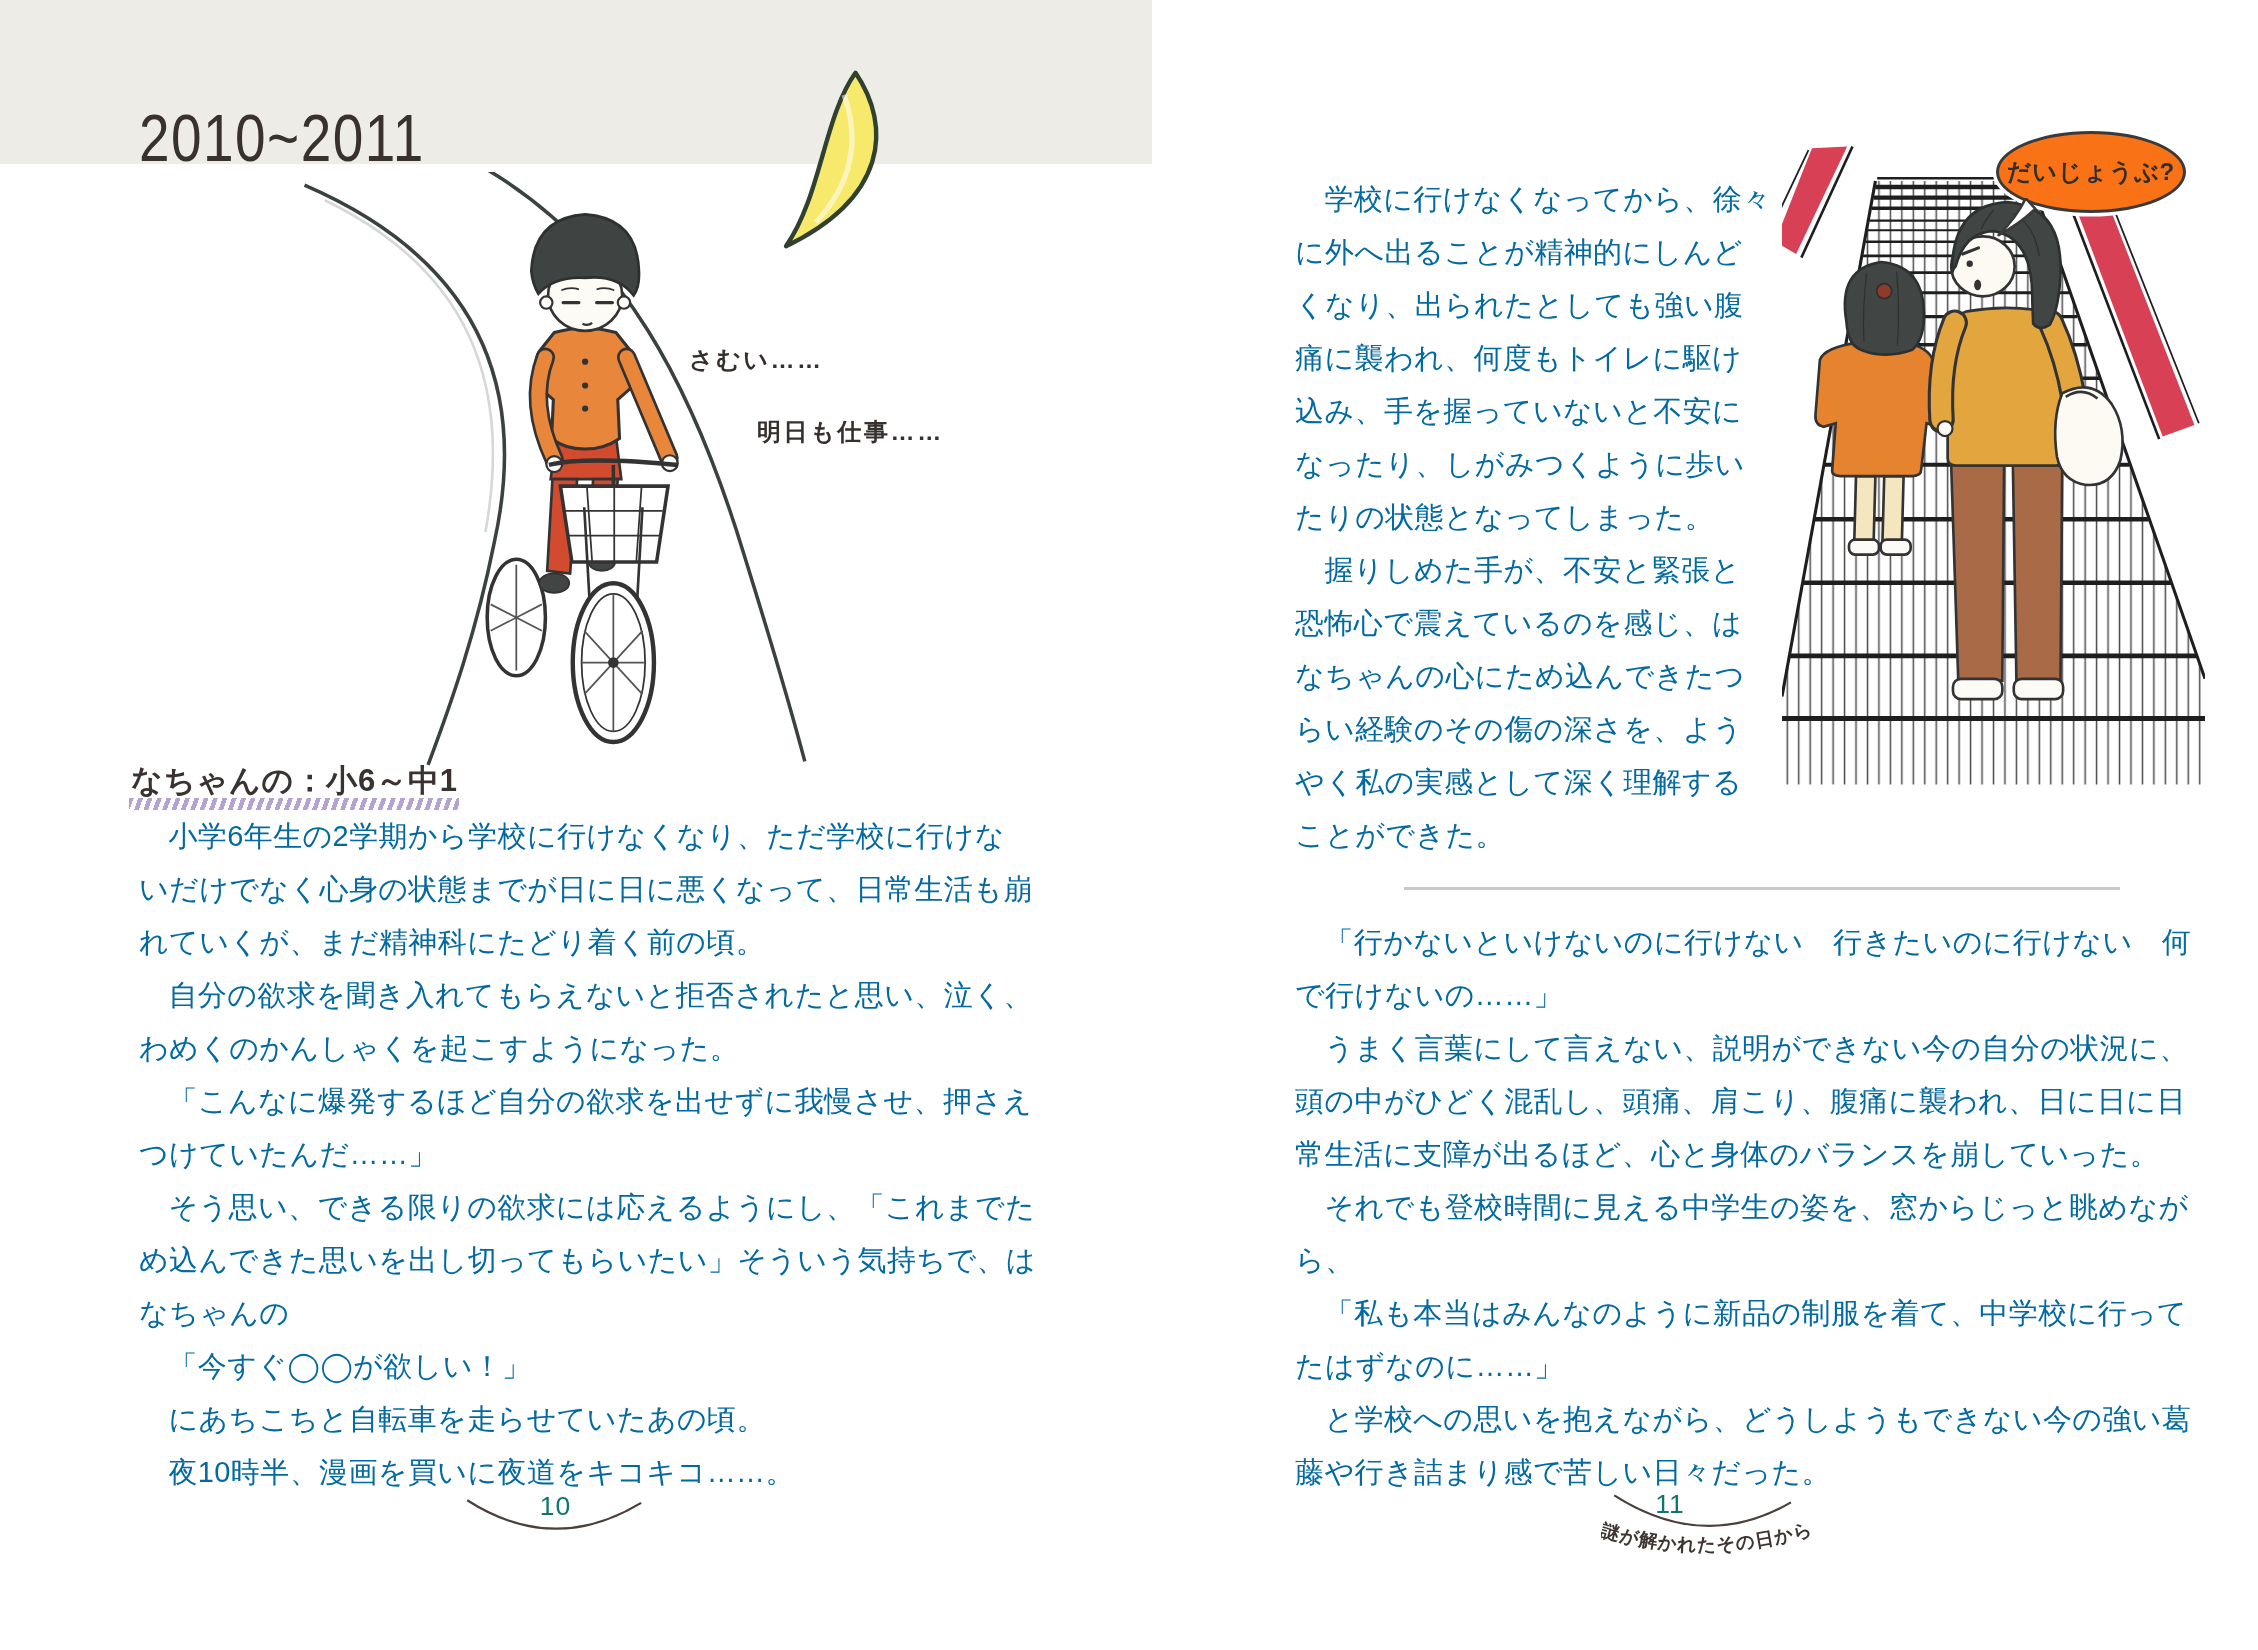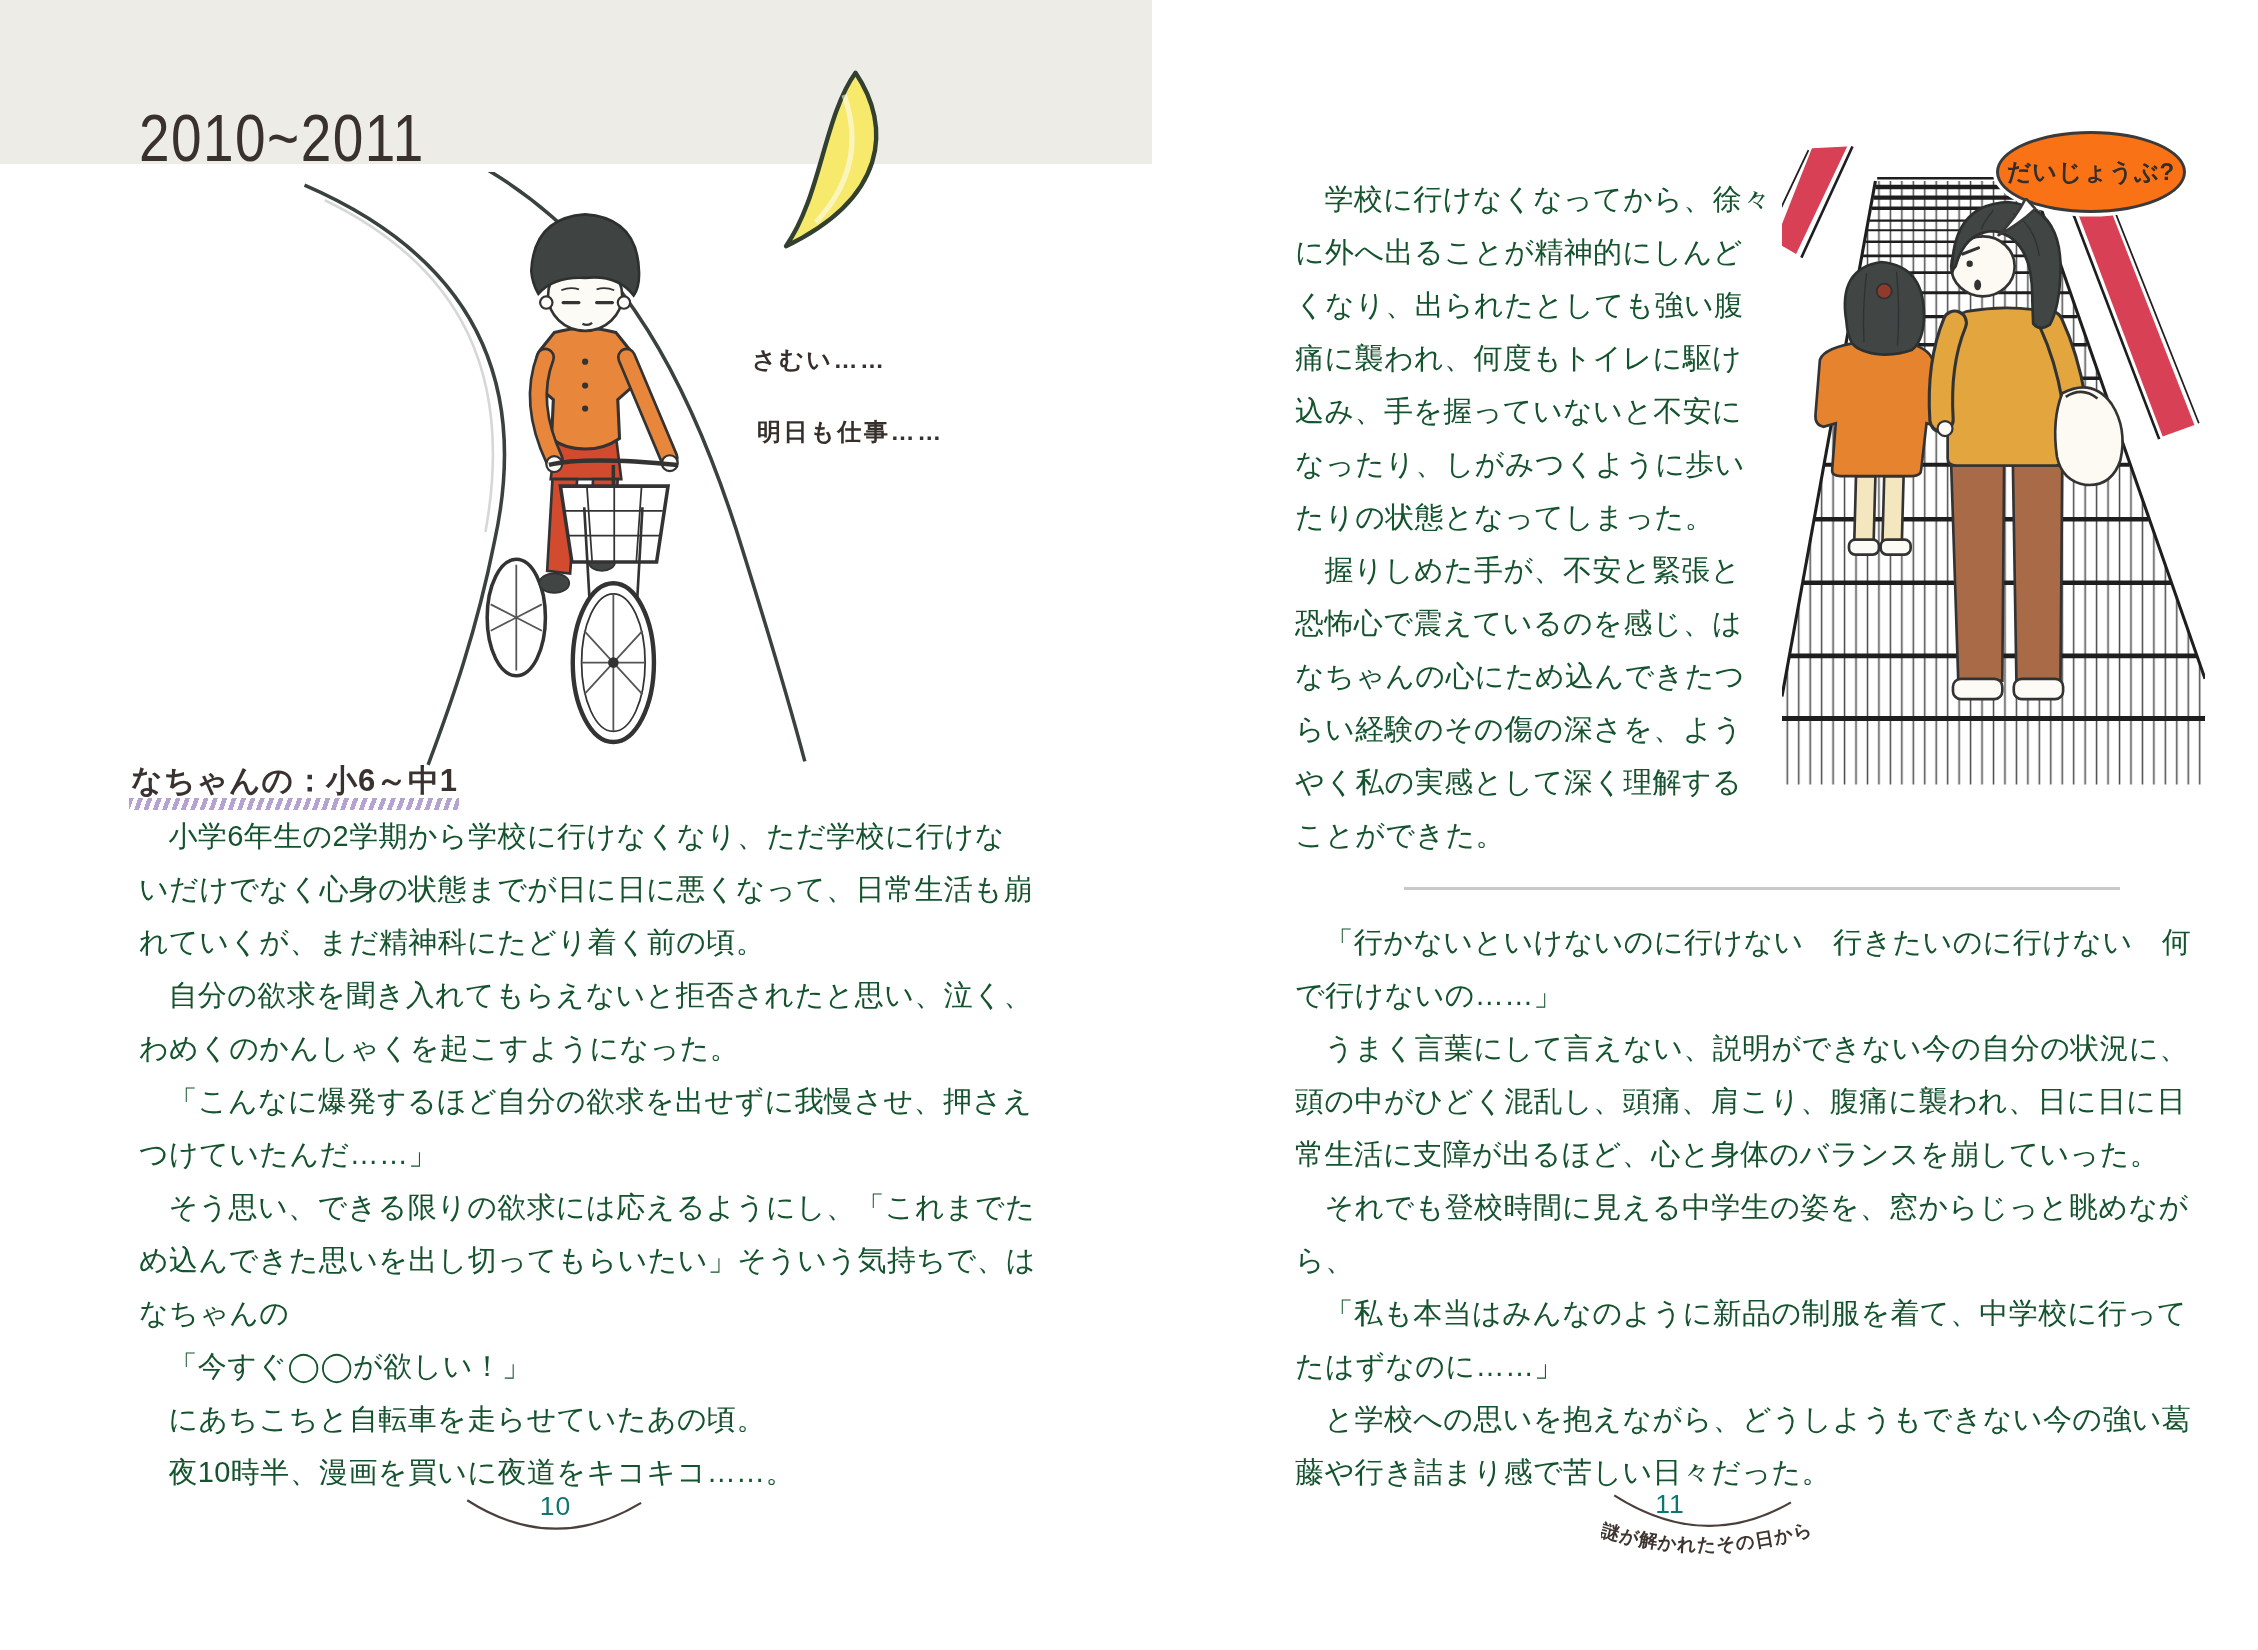--- a/index.html
+++ b/index.html
@@ -4,31 +4,31 @@
 <style>
   html,body{margin:0;padding:0;background:#ffffff;}
   #spread{position:relative;width:2258px;height:1591px;background:#ffffff;overflow:hidden;
           font-family:"Liberation Sans","DejaVu Sans",sans-serif;color:#3e3430;}
   .abs{position:absolute;}
   
   #band{left:0;top:0;width:1152px;height:164px;background:#eeece6;}
   #chapter-title{left:139px;top:99px;font-size:67px;font-weight:300;letter-spacing:1.8px;
                  color:#39312e;transform:scaleX(.82);transform-origin:left center;white-space:nowrap;}
   
-  .jp-block{white-space:pre;font-size:29px;line-height:53px;letter-spacing:0.4px;color:#14532d;}
+  .jp-block{white-space:pre;font-size:29px;line-height:53px;letter-spacing:0.4px;color:#0369a1;}
   #left-body{left:139px;top:810px;}
   #right-col{left:1295px;top:173px;}
   #right-bottom{left:1295px;top:916px;}
   
   #section-heading{left:131px;top:760px;font-size:31px;font-weight:700;letter-spacing:0.9px;color:#3a3230;white-space:nowrap;}
   #heading-underline{left:129px;top:798px;width:330px;height:12.4px;
       background:repeating-linear-gradient(110deg,#b5a2d1 0 4.4px,rgba(0,0,0,0) 4.4px 8.8px);}
   
   .hand{font-weight:700;letter-spacing:2.6px;color:#362f2c;white-space:nowrap;}
-  #anno-cold{left:752px;top:344px;font-size:24px;}
+  #anno-cold{left:689px;top:344px;font-size:24px;}
   #anno-work{left:757px;top:416px;font-size:24px;text-align:right;}
   
   #divider{left:1404px;top:887px;width:716px;height:2.6px;background:#c9c9c9;}
   
   .pagenum{font-size:26.5px;letter-spacing:0.9px;color:#0f766e;text-align:center;}
   #pn10{left:454px;top:1491px;width:203px;}
   #pn11{left:1564px;top:1489px;width:212px;}
   
   #bubble{left:1996px;top:131px;width:184px;height:76px;border:3.1px solid #3a3a3a;border-radius:50%;
           background:#f97316;display:flex;align-items:center;justify-content:center;

